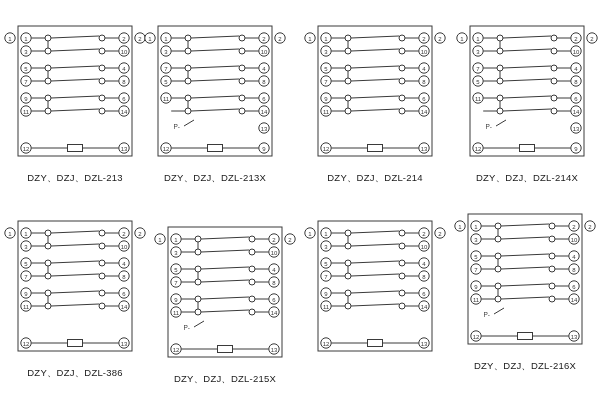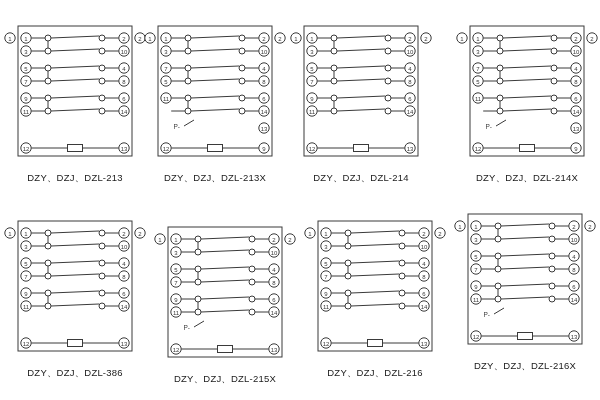--- a/index.html
+++ b/index.html
@@ -195,21 +195,21 @@
           <circle cx="10" cy="34" r="5.2" fill="#fff" stroke="#3a3a3a" stroke-width="1"></circle>
           <text x="10" y="36.6" font-family="Liberation Sans, sans-serif" font-size="6" text-anchor="middle" fill="#3a3a3a">1</text>
           <circle cx="140" cy="34" r="5.2" fill="#fff" stroke="#3a3a3a" stroke-width="1"></circle>
           <text x="140" y="36.6" font-family="Liberation Sans, sans-serif" font-size="6" text-anchor="middle" fill="#3a3a3a">2</text>
           <line x1="44" y1="122" x2="54" y2="116" stroke="#3a3a3a" stroke-width="1"></line>
           <text x="40" y="125" font-family="Liberation Sans, sans-serif" font-size="6.5" text-anchor="end" fill="#3a3a3a">P-</text>
         </svg>
       </div>
       <div class="caption">DZY、DZJ、DZL-213X</div>
     </div>
-    <div class="cell" style="left: 286px; top: 4px;">
+    <div class="cell" style="left: 300px; top: 4px;">
       <div class="diagram-wrap">
         <svg width="150" height="168" viewBox="0 0 150 168">
           <rect x="18" y="22" width="114" height="130" fill="none" stroke="#3a3a3a" stroke-width="1"></rect>
           <circle cx="48" cy="34" r="3" fill="none" stroke="#3a3a3a" stroke-width="1"></circle>
           <circle cx="48" cy="47" r="3" fill="none" stroke="#3a3a3a" stroke-width="1"></circle>
           <circle cx="102" cy="34" r="3" fill="none" stroke="#3a3a3a" stroke-width="1"></circle>
           <circle cx="102" cy="47" r="3" fill="none" stroke="#3a3a3a" stroke-width="1"></circle>
           <line x1="51" y1="34" x2="99" y2="32" stroke="#3a3a3a" stroke-width="1"></line>
           <line x1="51" y1="47" x2="99" y2="45" stroke="#3a3a3a" stroke-width="1"></line>
           <line x1="48" y1="37" x2="48" y2="44" stroke="#3a3a3a" stroke-width="1"></line>
@@ -577,21 +577,20 @@
           <circle cx="124" cy="107" r="5.2" fill="#fff" stroke="#3a3a3a" stroke-width="1"></circle>
           <text x="124" y="109.6" font-family="Liberation Sans, sans-serif" font-size="6" text-anchor="middle" fill="#3a3a3a">14</text>
           <circle cx="124" cy="144" r="5.2" fill="#fff" stroke="#3a3a3a" stroke-width="1"></circle>
           <text x="124" y="146.6" font-family="Liberation Sans, sans-serif" font-size="6" text-anchor="middle" fill="#3a3a3a">13</text>
           <circle cx="10" cy="34" r="5.2" fill="#fff" stroke="#3a3a3a" stroke-width="1"></circle>
           <text x="10" y="36.6" font-family="Liberation Sans, sans-serif" font-size="6" text-anchor="middle" fill="#3a3a3a">1</text>
           <circle cx="140" cy="34" r="5.2" fill="#fff" stroke="#3a3a3a" stroke-width="1"></circle>
           <text x="140" y="36.6" font-family="Liberation Sans, sans-serif" font-size="6" text-anchor="middle" fill="#3a3a3a">2</text>
         </svg>
       </div>
-      <div class="caption">DZY、DZJ、DZL-216</div>
     </div>
     <div class="cell" style="left: 450px; top: 192px;">
       <div class="diagram-wrap">
         <svg width="150" height="168" viewBox="0 0 150 168">
           <rect x="18" y="22" width="114" height="130" fill="none" stroke="#3a3a3a" stroke-width="1"></rect>
           <circle cx="48" cy="34" r="3" fill="none" stroke="#3a3a3a" stroke-width="1"></circle>
           <circle cx="48" cy="47" r="3" fill="none" stroke="#3a3a3a" stroke-width="1"></circle>
           <circle cx="102" cy="34" r="3" fill="none" stroke="#3a3a3a" stroke-width="1"></circle>
           <circle cx="102" cy="47" r="3" fill="none" stroke="#3a3a3a" stroke-width="1"></circle>
           <line x1="51" y1="34" x2="99" y2="32" stroke="#3a3a3a" stroke-width="1"></line>

